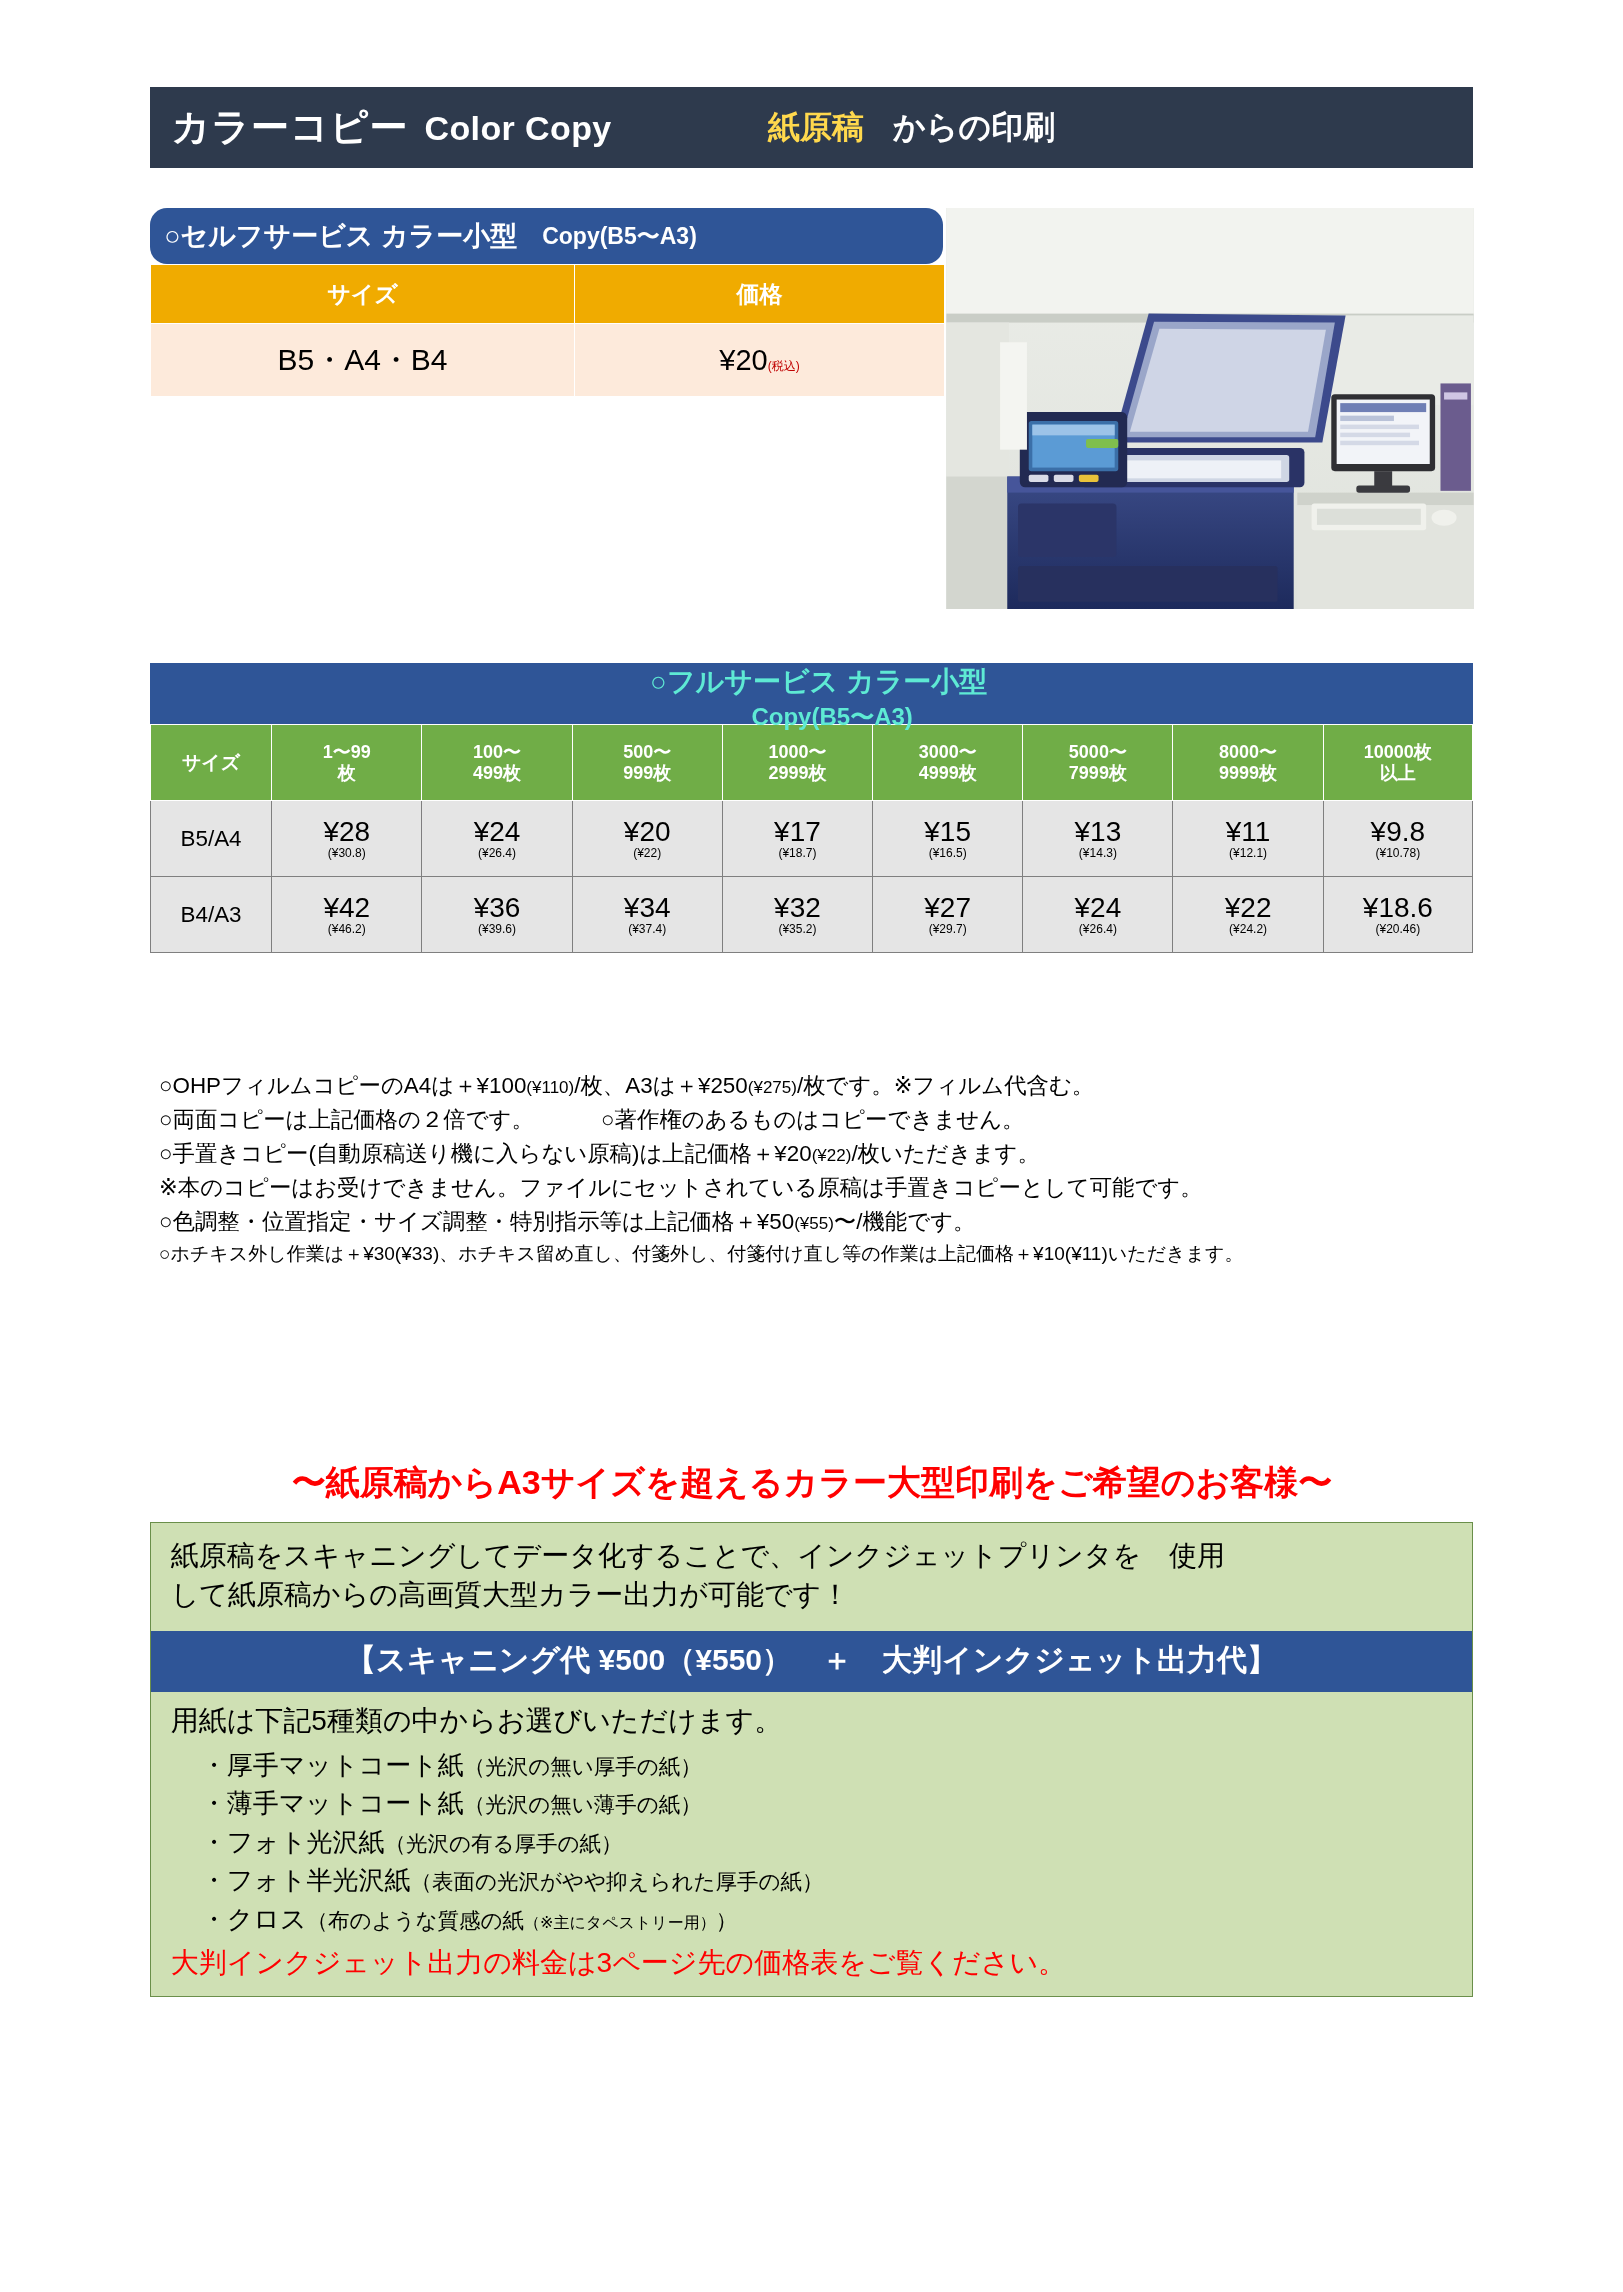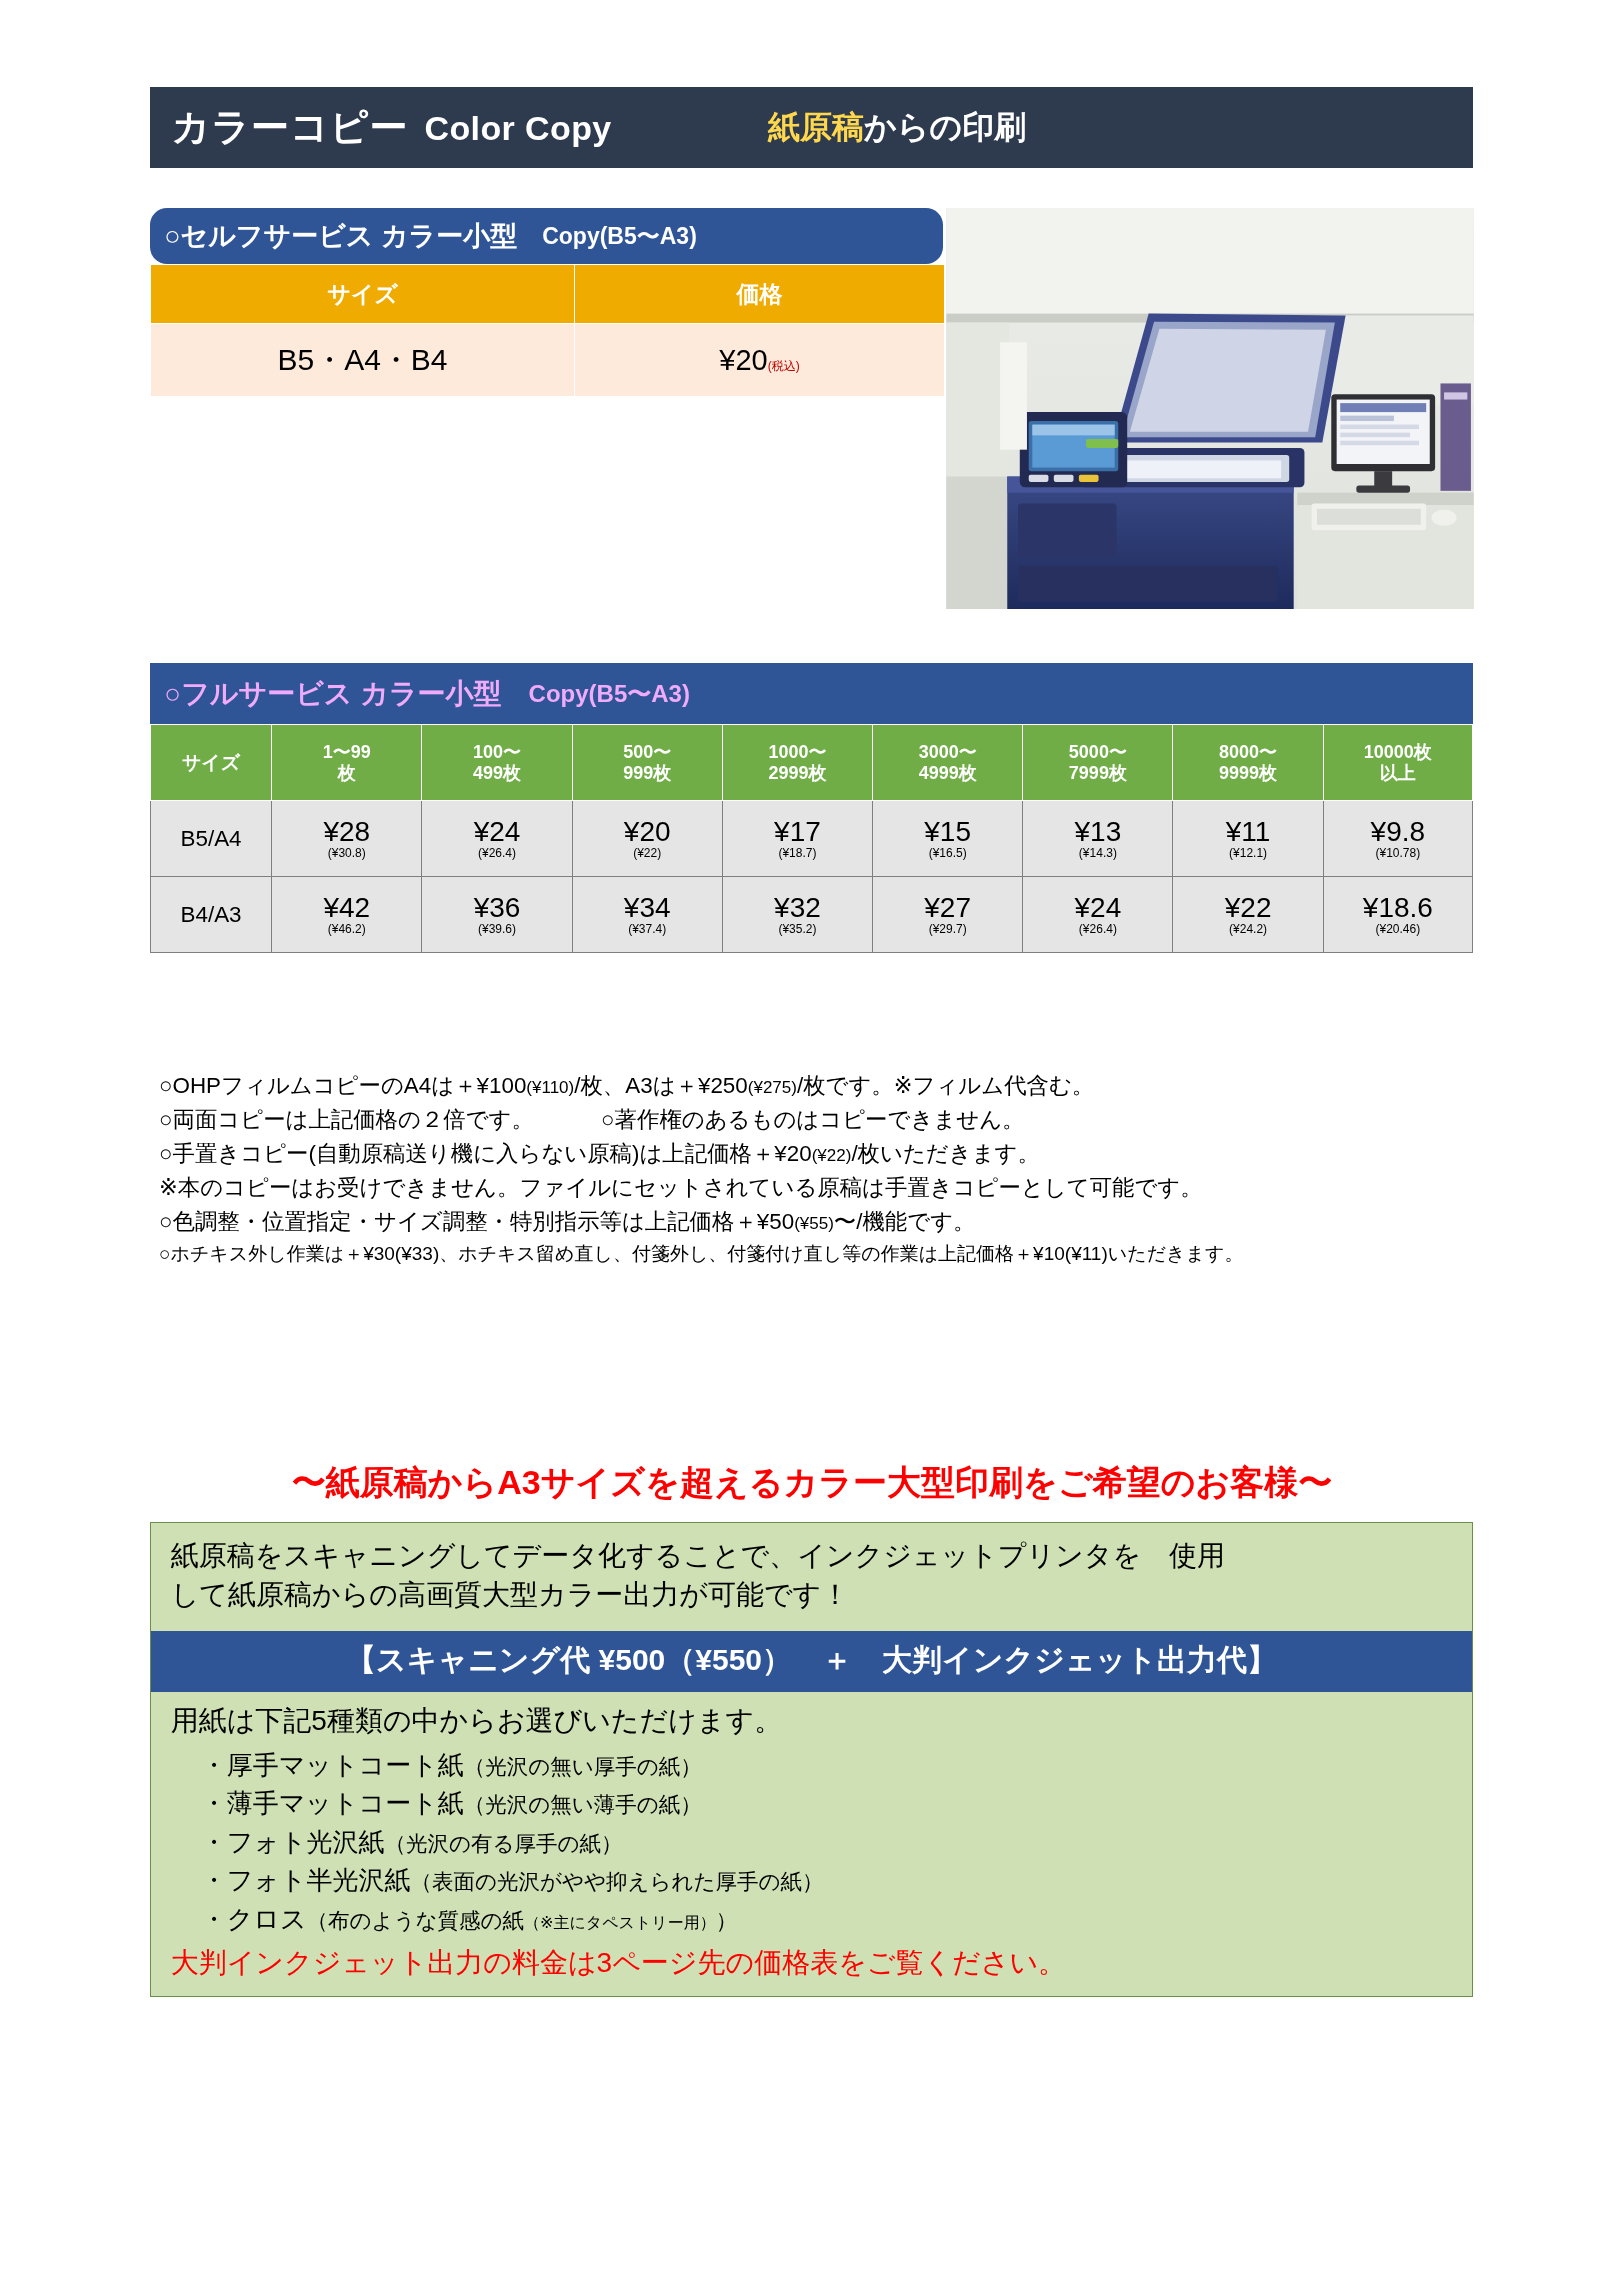--- a/index.html
+++ b/index.html
@@ -51,20 +51,21 @@
     font-size: 34px;
     font-weight: bold;
     margin-left: 16px;
     letter-spacing: 0.4px;
   }
   .header-right {
     flex: 1;
     display: flex;
     align-items: flex-start;
     padding-left: 9px;
+    gap: 29px;
   }
   .header-yellow {
     color: #ffd84d;
     font-size: 32px;
     font-weight: bold;
   }
   .header-white {
     color: #ffffff;
     font-size: 32px;
     font-weight: bold;
@@ -136,28 +137,29 @@
 
   
   .full-block {
     position: absolute;
     left: 150px;
     top: 663px;
     width: 1323px;
   }
   .blue-title2 {
     background: #2f5597;
-    color: #f0abfc;
+    color: #5eead4;
     font-size: 28px;
     font-weight: bold;
     height: 61px;
     display: flex;
     align-items: center;
     padding-left: 14.3px;
     box-sizing: border-box;
+    flex-direction: column;
   }
   .blue-title2 .sub {
     font-size: 24px;
     margin-left: 27px;
   }
   table.fulltbl {
     border-collapse: collapse;
     width: 1323px;
     table-layout: fixed;
   }

